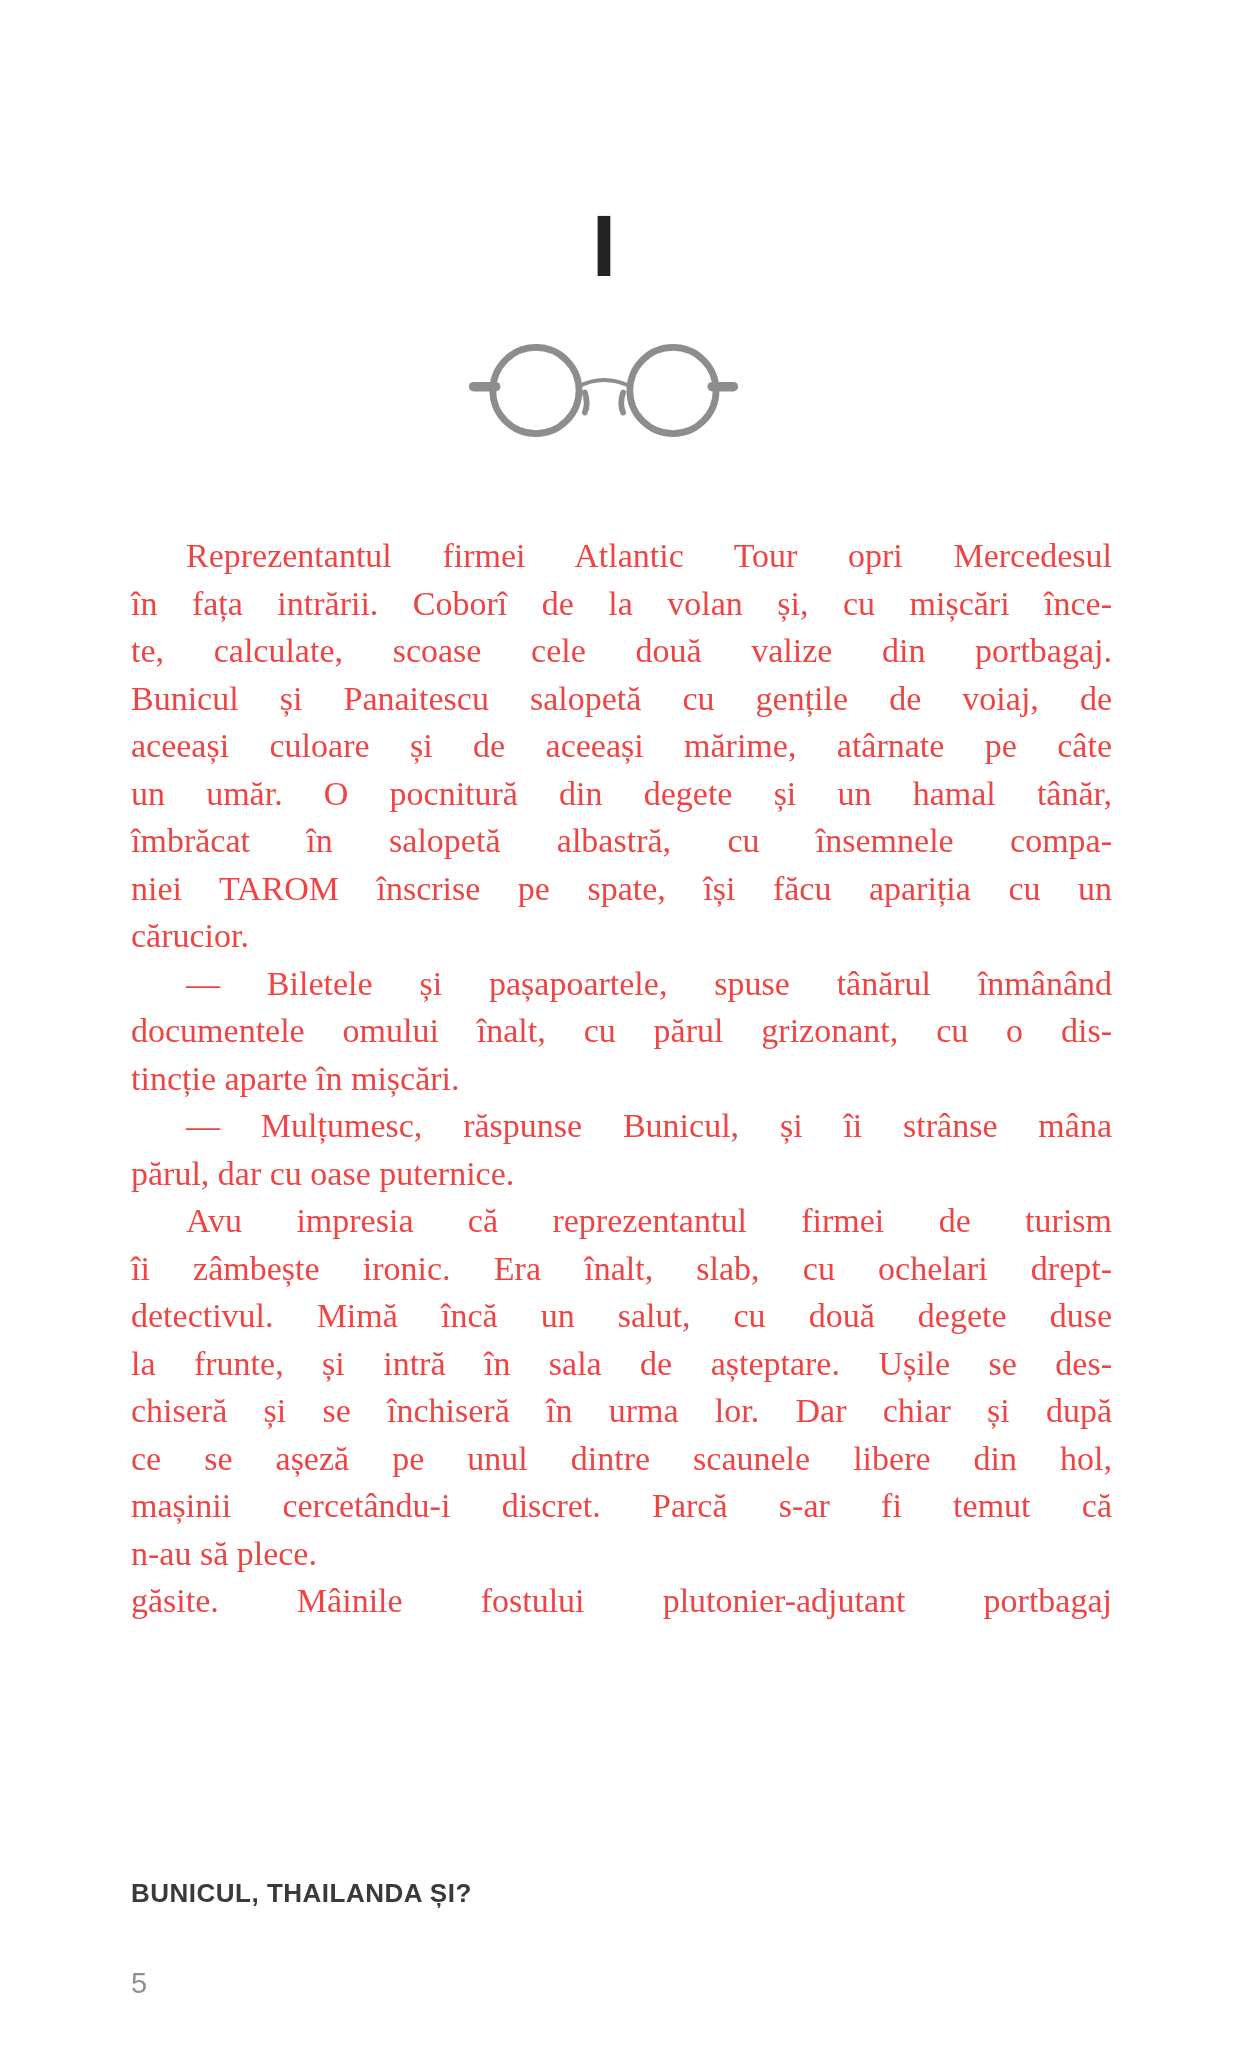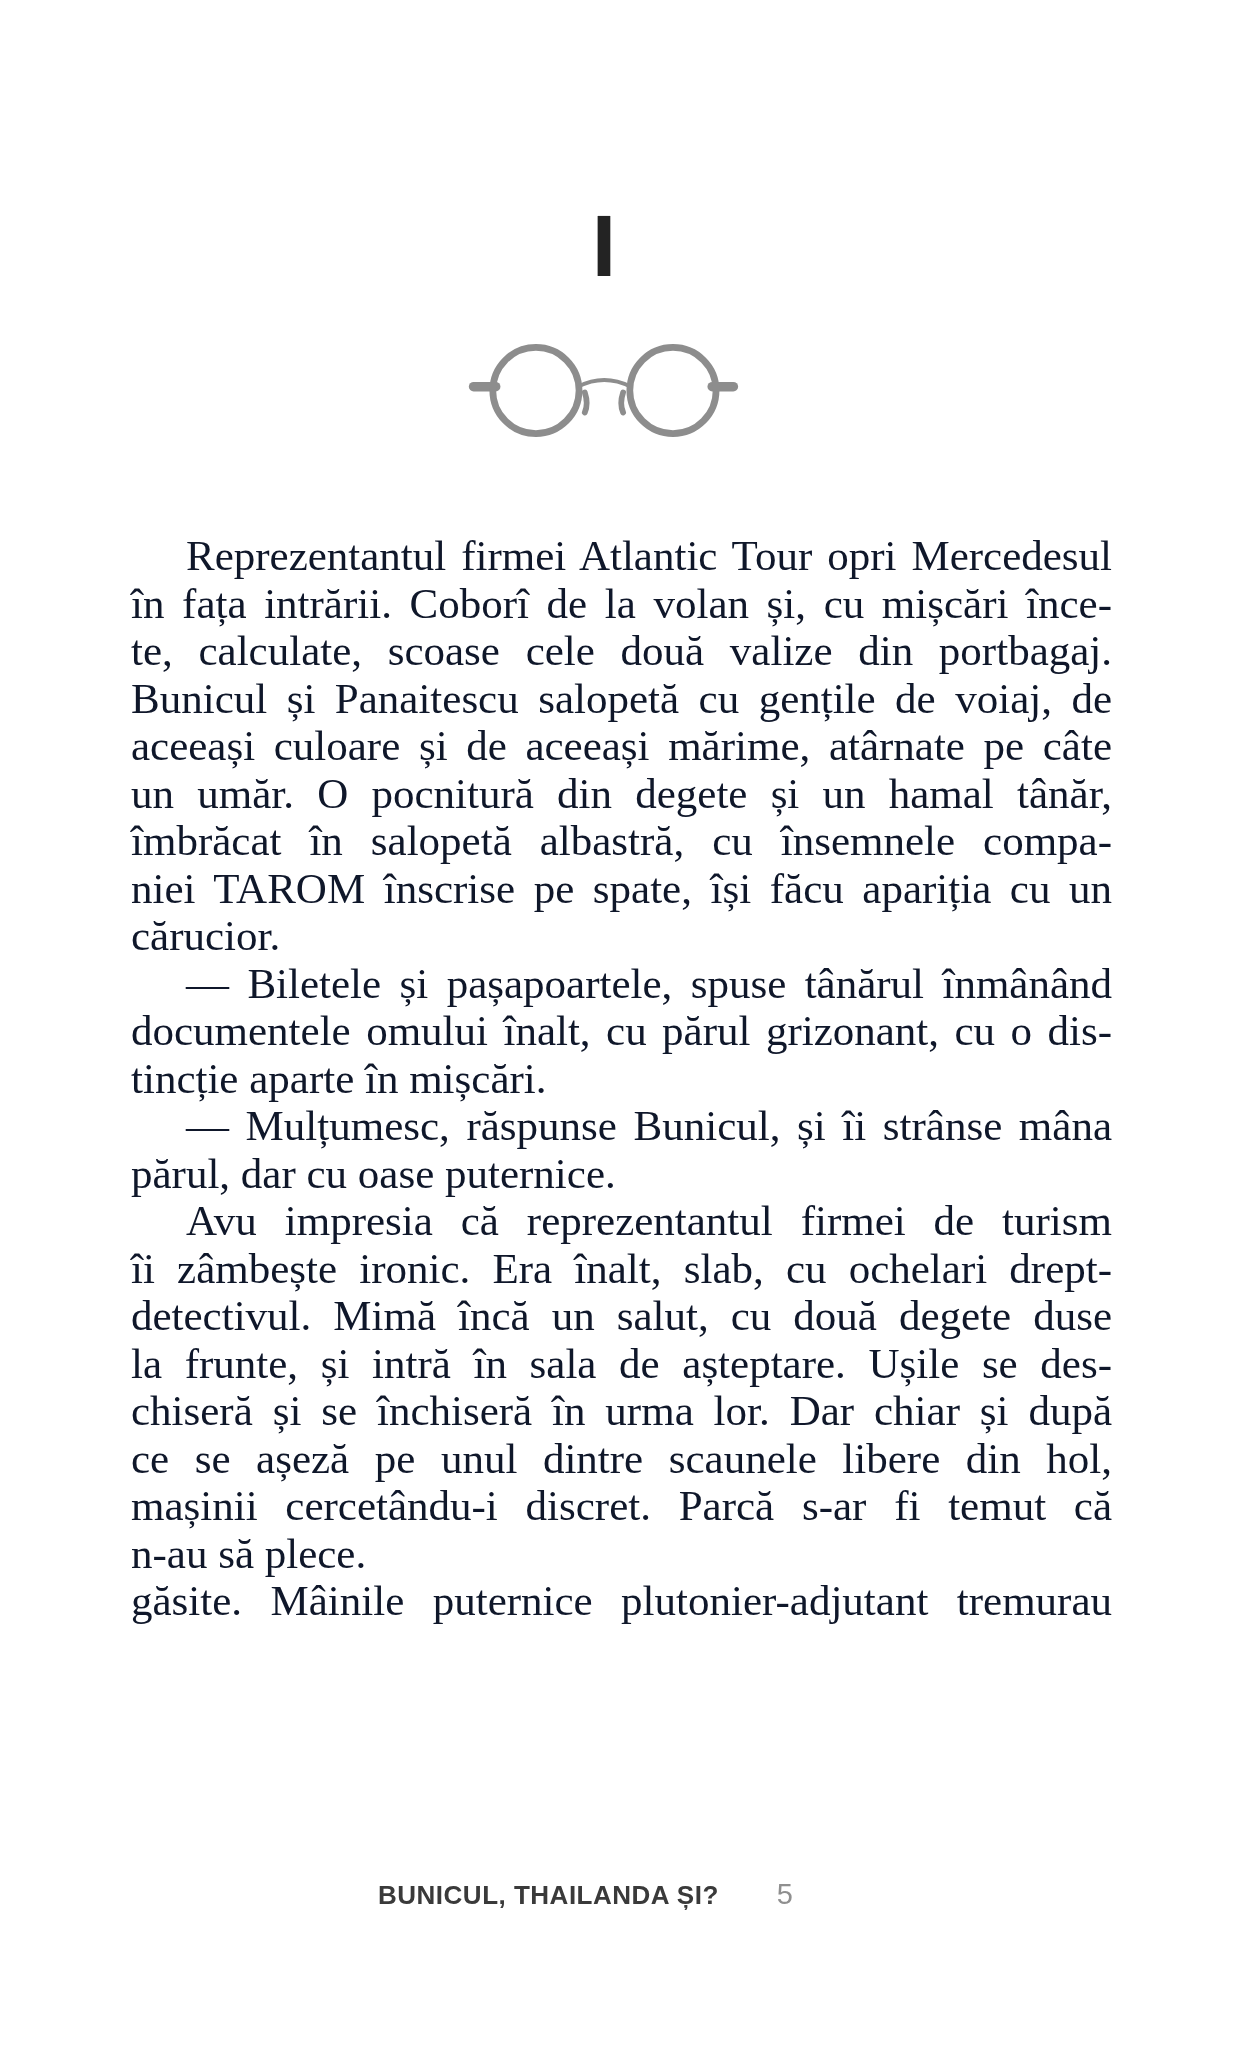--- a/index.html
+++ b/index.html
@@ -29,41 +29,42 @@
     top: 333px;
     left: 453px;
     width: 300px;
     height: 115px;
   }
   .body-text {
     position: absolute;
     top: 532px;
     left: 131px;
     width: 981px;
-    font-size: 43px;
+    font-size: 34px;
     line-height: 47.5px;
-    color: #0f172a;
+    color: #ef4444;
   }
   .line {
     text-align: justify;
     text-align-last: justify;
     white-space: normal;
   }
   .line.end { text-align-last: left; }
   .line.indent { text-indent: 55px; }
   .footer {
     position: absolute;
     top: 1878px;
     left: 131px;
     width: 909px;
     display: flex;
     justify-content: center;
     align-items: baseline;
     gap: 58px;
     font-family: "Liberation Sans", sans-serif;
+    flex-direction: column;
   }
   .footer-title {
     font-size: 26px;
     font-weight: 600;
     letter-spacing: 0.5px;
     color: #3a3a3a;
   }
   .footer-page-number {
     font-size: 29px;
     font-weight: 400;
@@ -109,21 +110,21 @@
       <div class="line indent">— Mulțumesc, răspunse Bunicul, și îi strânse mâna</div>
       <div class="line end">părul, dar cu oase puternice.</div>
       <div class="line indent">Avu impresia că reprezentantul firmei de turism</div>
       <div class="line">îi zâmbește ironic. Era înalt, slab, cu ochelari drept-</div>
       <div class="line">detectivul. Mimă încă un salut, cu două degete duse</div>
       <div class="line">la frunte, și intră în sala de așteptare. Ușile se des-</div>
       <div class="line">chiseră și se închiseră în urma lor. Dar chiar și după</div>
       <div class="line">ce se așeză pe unul dintre scaunele libere din hol,</div>
       <div class="line">mașinii cercetându-i discret. Parcă s-ar fi temut că</div>
       <div class="line end">n-au să plece.</div>
-      <div class="line">găsite. Mâinile puternice plutonier-adjutant tremurau</div>
+      <div class="line">găsite. Mâinile fostului plutonier-adjutant portbagaj</div>
     </div>
 
   <div class="footer">
     <span class="footer-title">BUNICUL, THAILANDA ȘI?</span>
     <span class="footer-page-number">5</span>
   </div>
 
 </div>
 
 </body></html>

